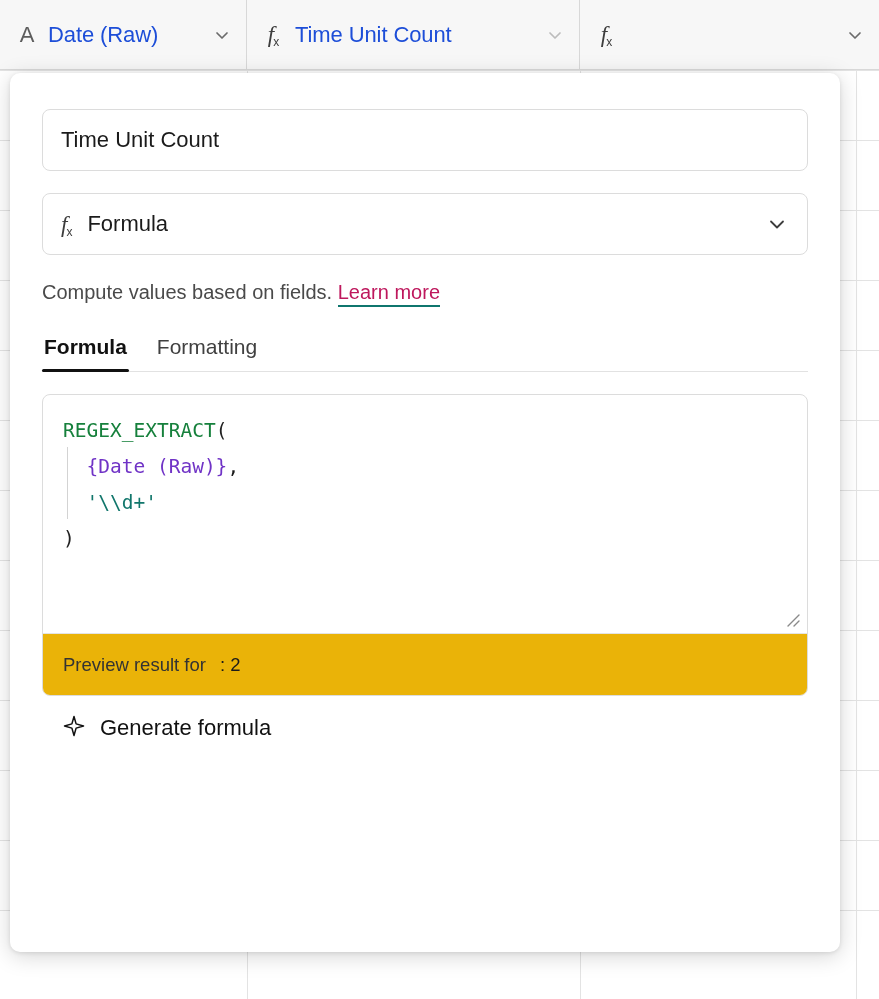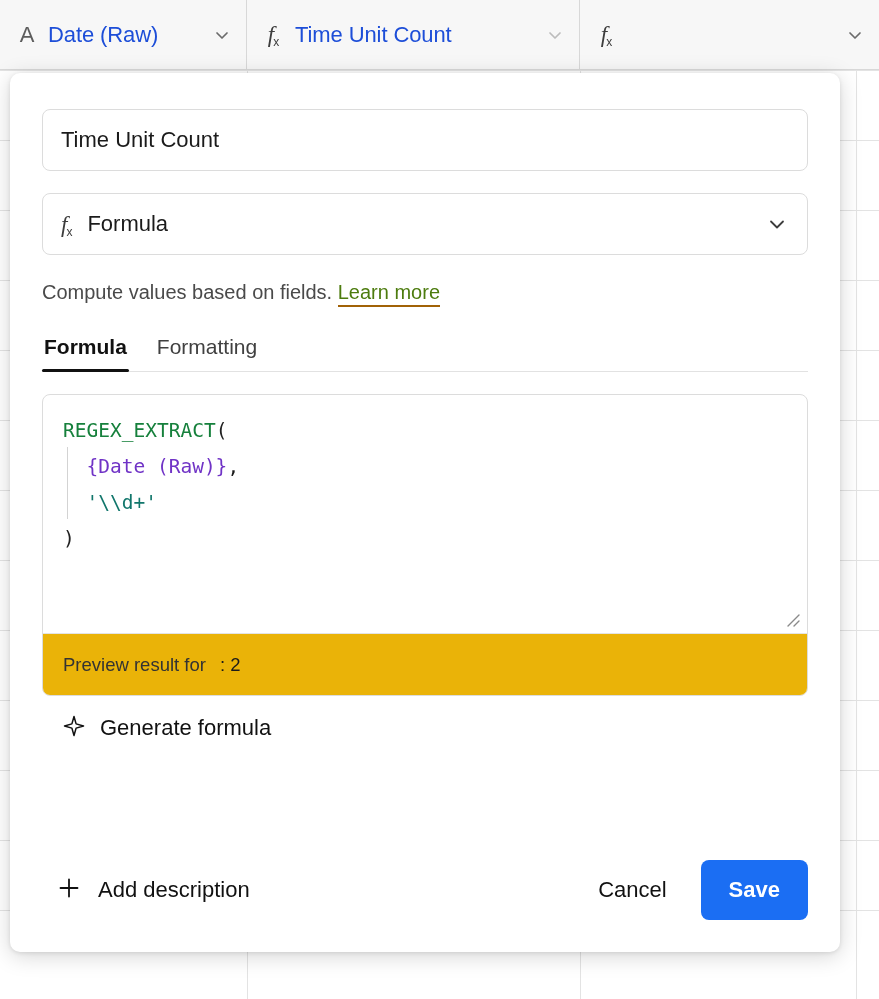--- a/index.html
+++ b/index.html
@@ -149,23 +149,23 @@
   }
   .type-select .tchev { margin-left: auto; display: flex; align-items: center; }
 
   .helper {
     margin-top: 24px;
     font-size: 20px;
     color: #4a4a4a;
     line-height: 1.3;
   }
   .helper .learn {
-    color: #4d7c0f;
+    color: #be185d;
     text-decoration: none;
-    border-bottom: 2px solid #a16207;
+    border-bottom: 2px solid #0f766e;
     padding-bottom: 2px;
     cursor: pointer;
     margin-top: 44px;
   }
 
   .tabs {
     margin-top: 30px;
     width: 766px;
     border-bottom: 1px solid #e2e2e2;
     display: flex;
@@ -424,28 +424,15 @@
 
     <div class="generate">
       <span>
         <svg width="24" height="24" viewBox="0 0 24 24" fill="none">
           <path d="M12 2.5l2.1 7.4 7.4 2.1-7.4 2.1-2.1 7.4-2.1-7.4L2.5 12l7.4-2.1z" stroke="#111111" stroke-width="1.5" stroke-linejoin="round"></path>
         </svg>
       </span>
       <span class="glabel">Generate formula</span>
     </div>
 
-    <div class="footer">
-      <div class="add-desc">
-        <span>
-          <svg width="26" height="26" viewBox="0 0 26 26" fill="none">
-            <path d="M13 4.5v17M4.5 13h17" stroke="#111111" stroke-width="1.8" stroke-linecap="round"></path>
-          </svg>
-        </span>
-        <span class="adlabel">Add description</span>
-      </div>
-      <div class="footer-spacer"></div>
-      <button class="btn-cancel">Cancel</button>
-      <button class="btn-save">Save</button>
-    </div>
 
   </div>
 </div>
 
 </body></html>

